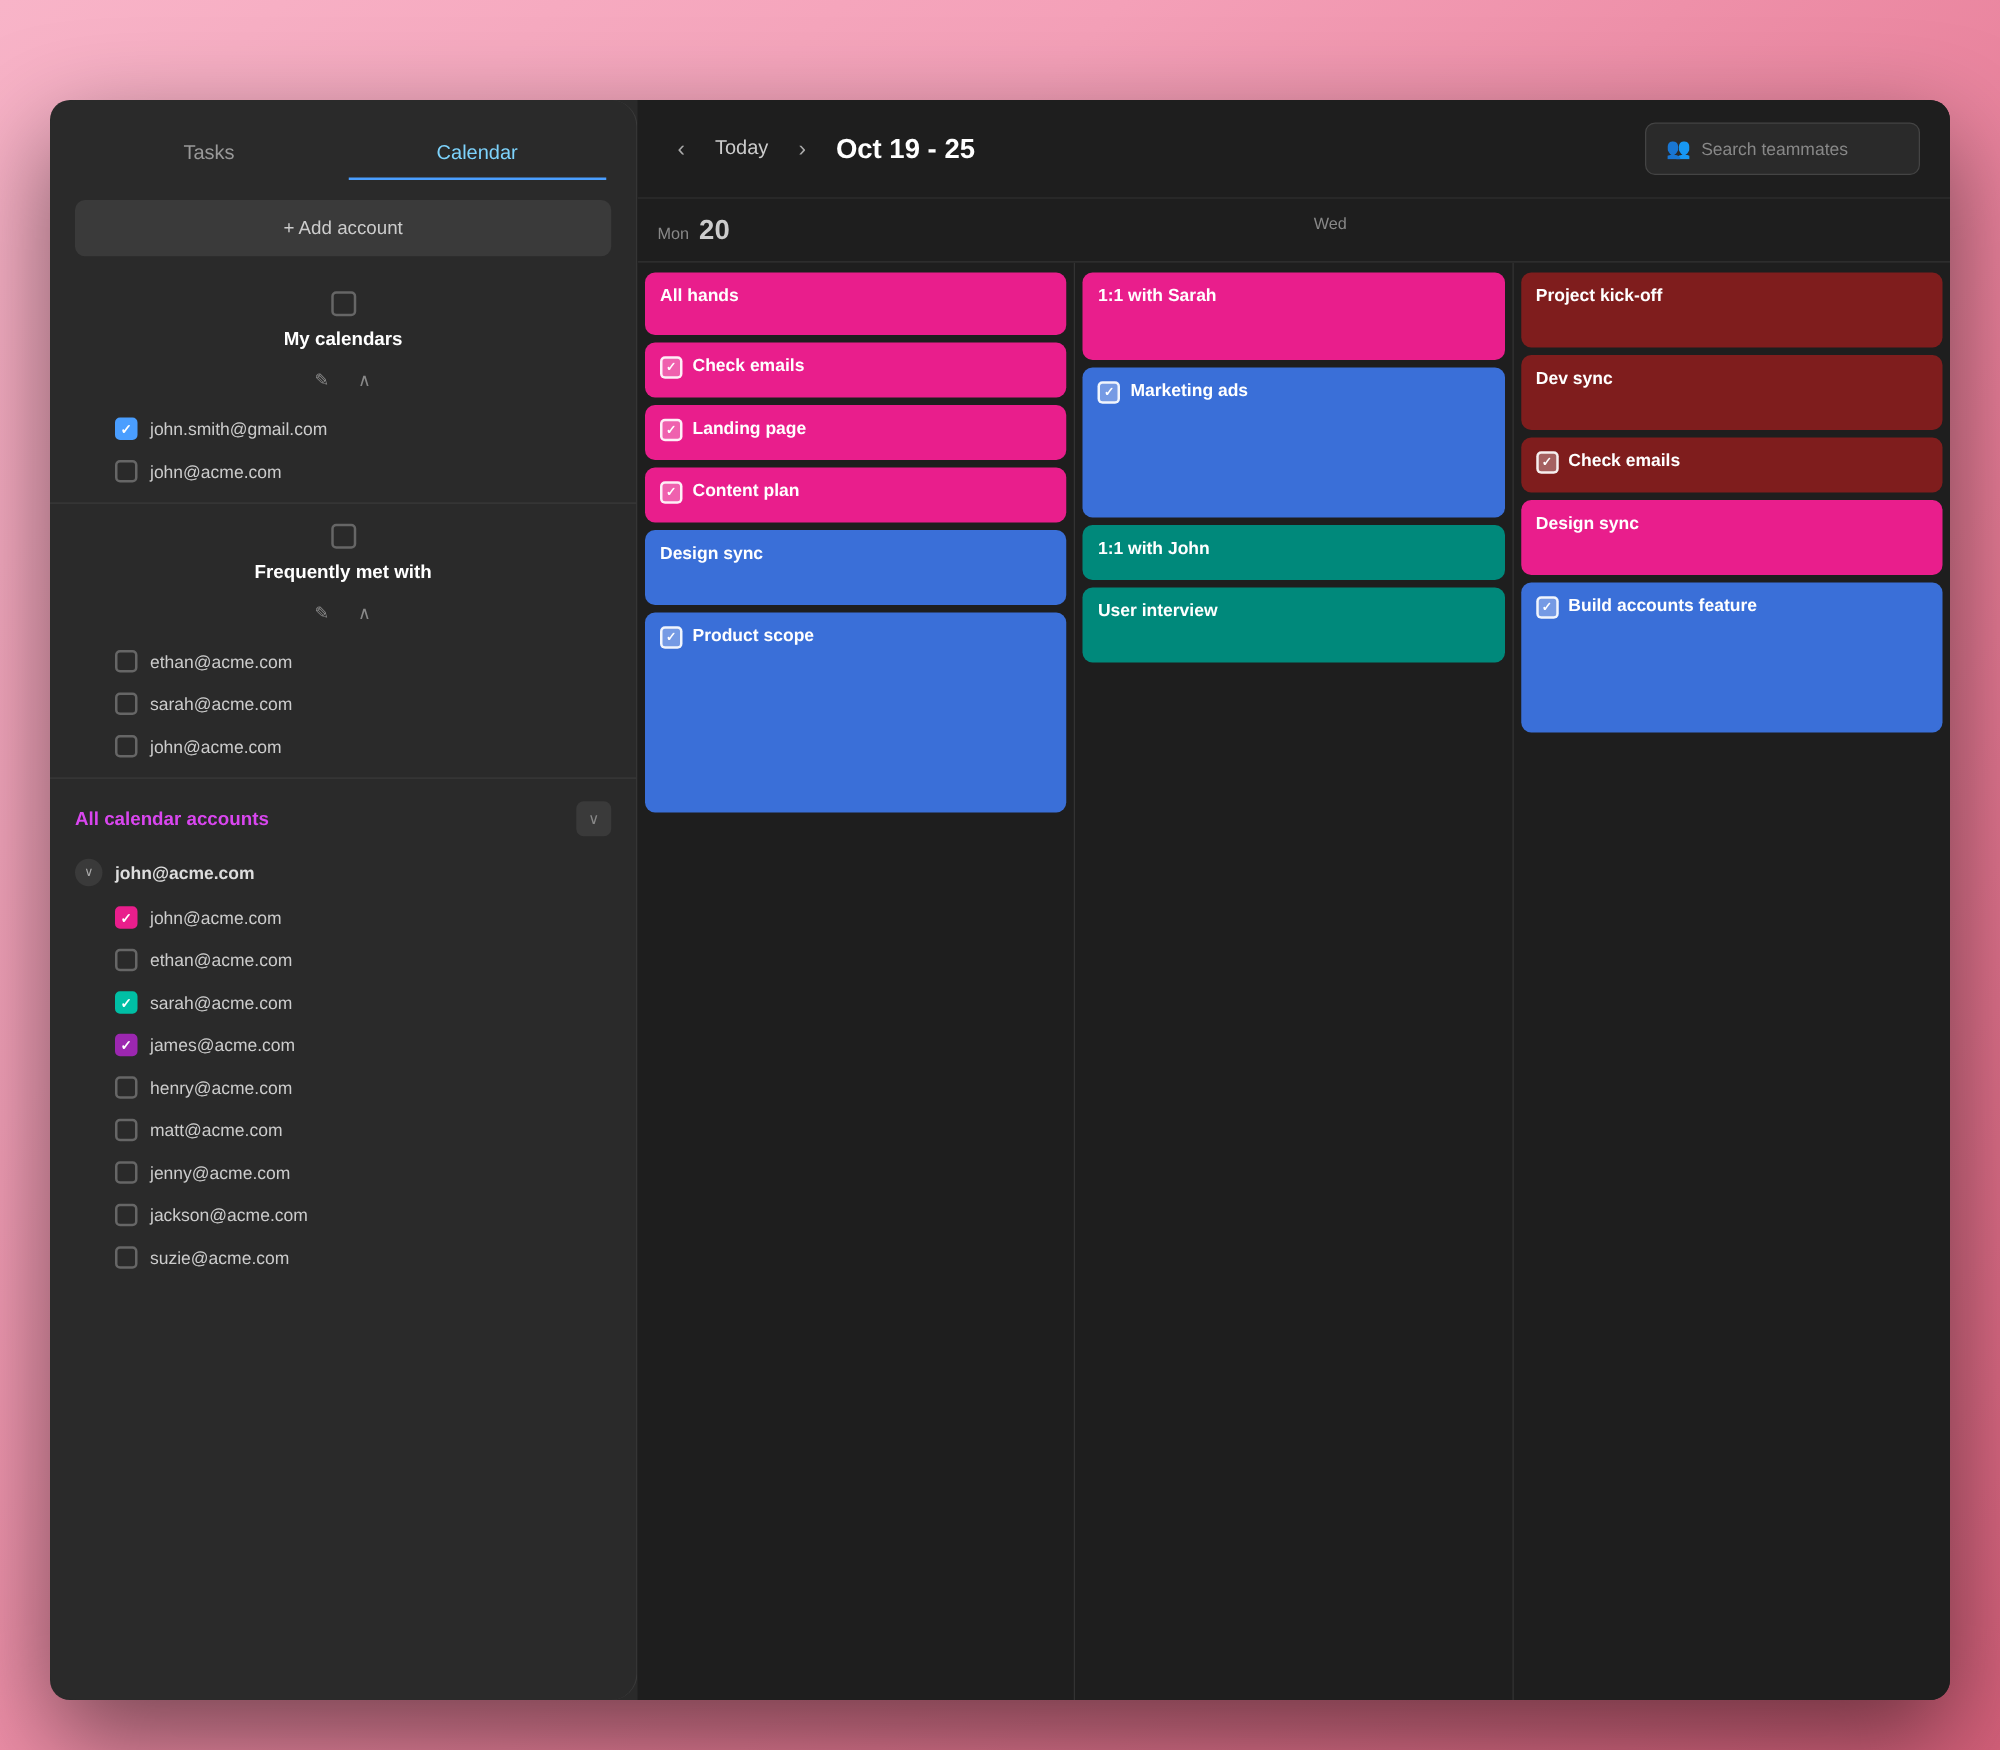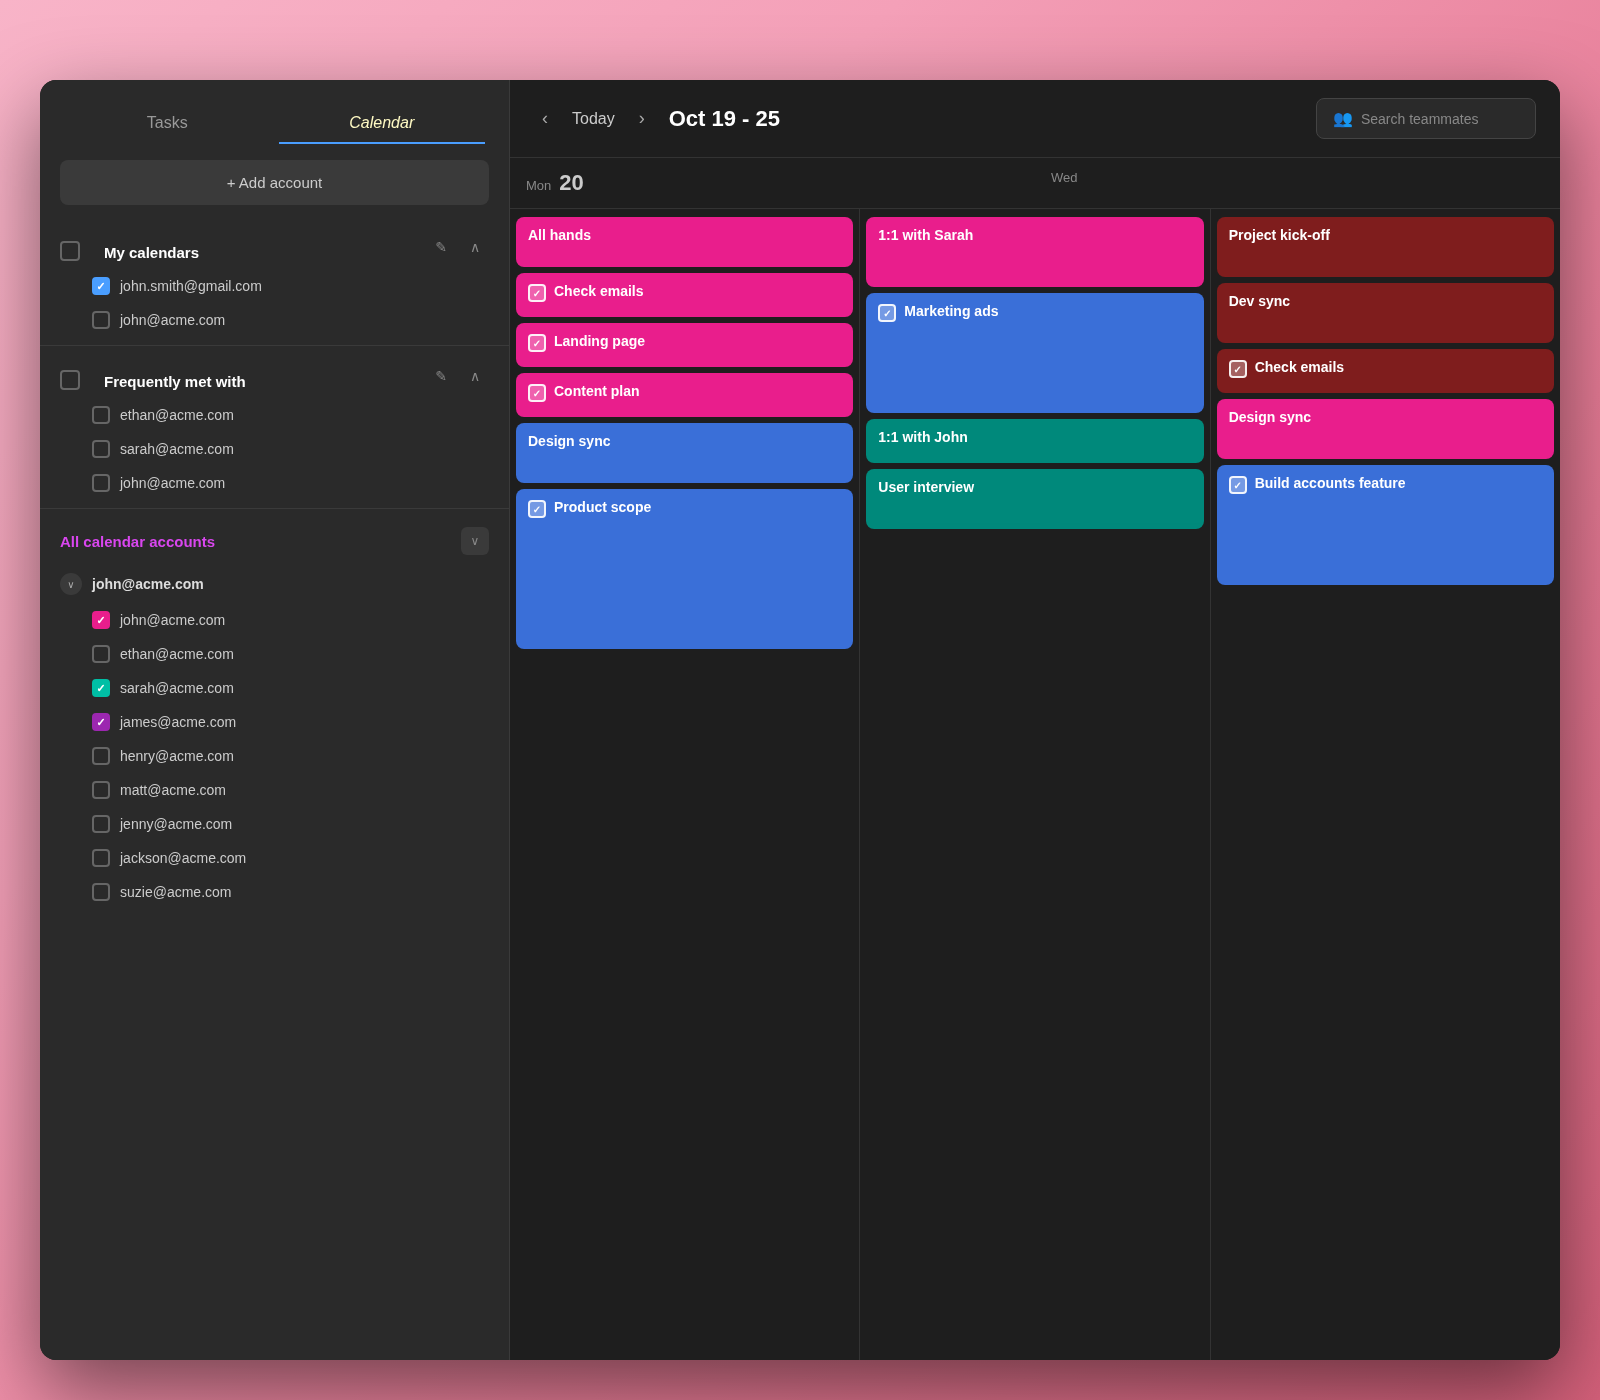--- a/index.html
+++ b/index.html
@@ -25,62 +25,63 @@
     }
     
     .sidebar {
       width: 470px;
       min-width: 470px;
       background: #2a2a2a;
       display: flex;
       flex-direction: column;
       padding: 0;
       border-right: 1px solid #3a3a3a;
+      border-radius: 21px;
     }
     .sidebar-tabs {
       display: flex;
       padding: 24px 24px 0;
       gap: 8px;
       margin-bottom: 16px;
     }
     .tab {
       flex: 1;
       padding: 10px 0;
       text-align: center;
       font-size: 16px;
       font-weight: 500;
       color: #999;
       cursor: pointer;
       border-bottom: 2px solid transparent;
     }
     .tab.active {
-      color: #fef9c3;
+      color: #7dd3fc;
       border-bottom: 2px solid #4a9eff;
-      font-style: italic;
     }
     .add-account-btn {
       margin: 0 20px 20px;
       background: #3a3a3a;
       border: none;
       border-radius: 8px;
       padding: 14px 20px;
       color: #ccc;
       font-size: 15px;
       cursor: pointer;
       display: flex;
       align-items: center;
       justify-content: center;
       gap: 8px;
       width: calc(100% - 40px);
     }
     .section-header {
       display: flex;
-      align-items: flex-end;
+      align-items: center;
       padding: 8px 20px;
-      gap: 24px;
+      gap: 10px;
+      flex-direction: column;
     }
     .section-checkbox {
       width: 20px;
       height: 20px;
       border: 2px solid #666;
       border-radius: 4px;
       background: transparent;
       flex-shrink: 0;
       cursor: pointer;
     }

